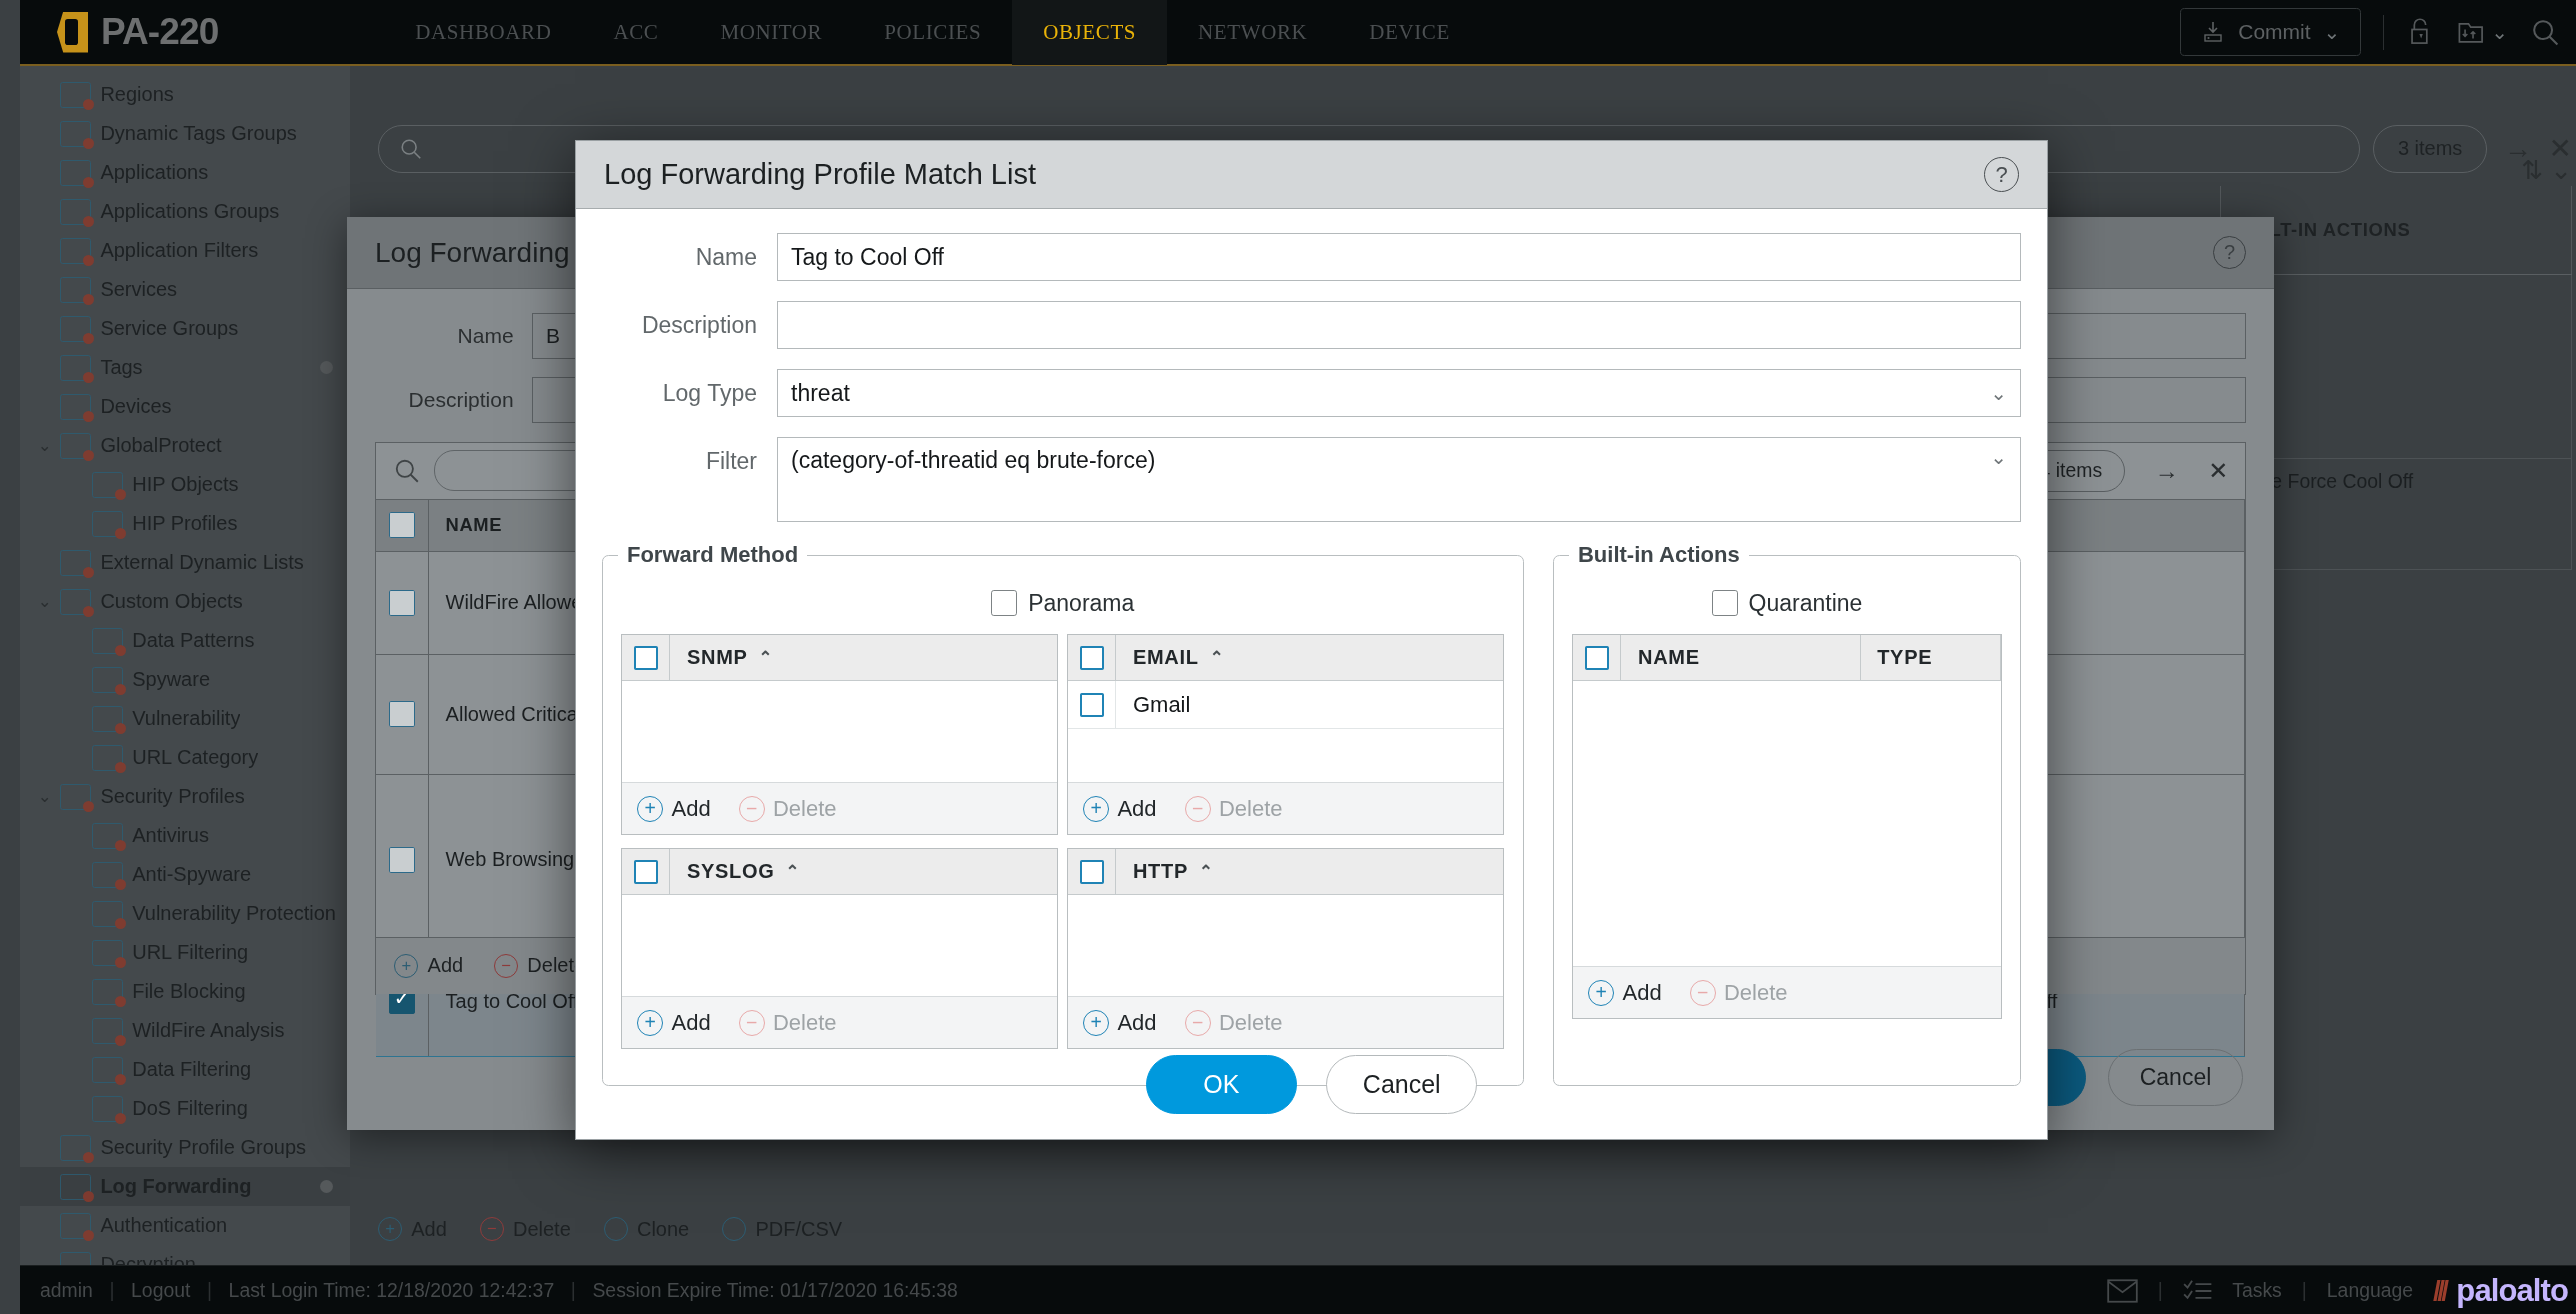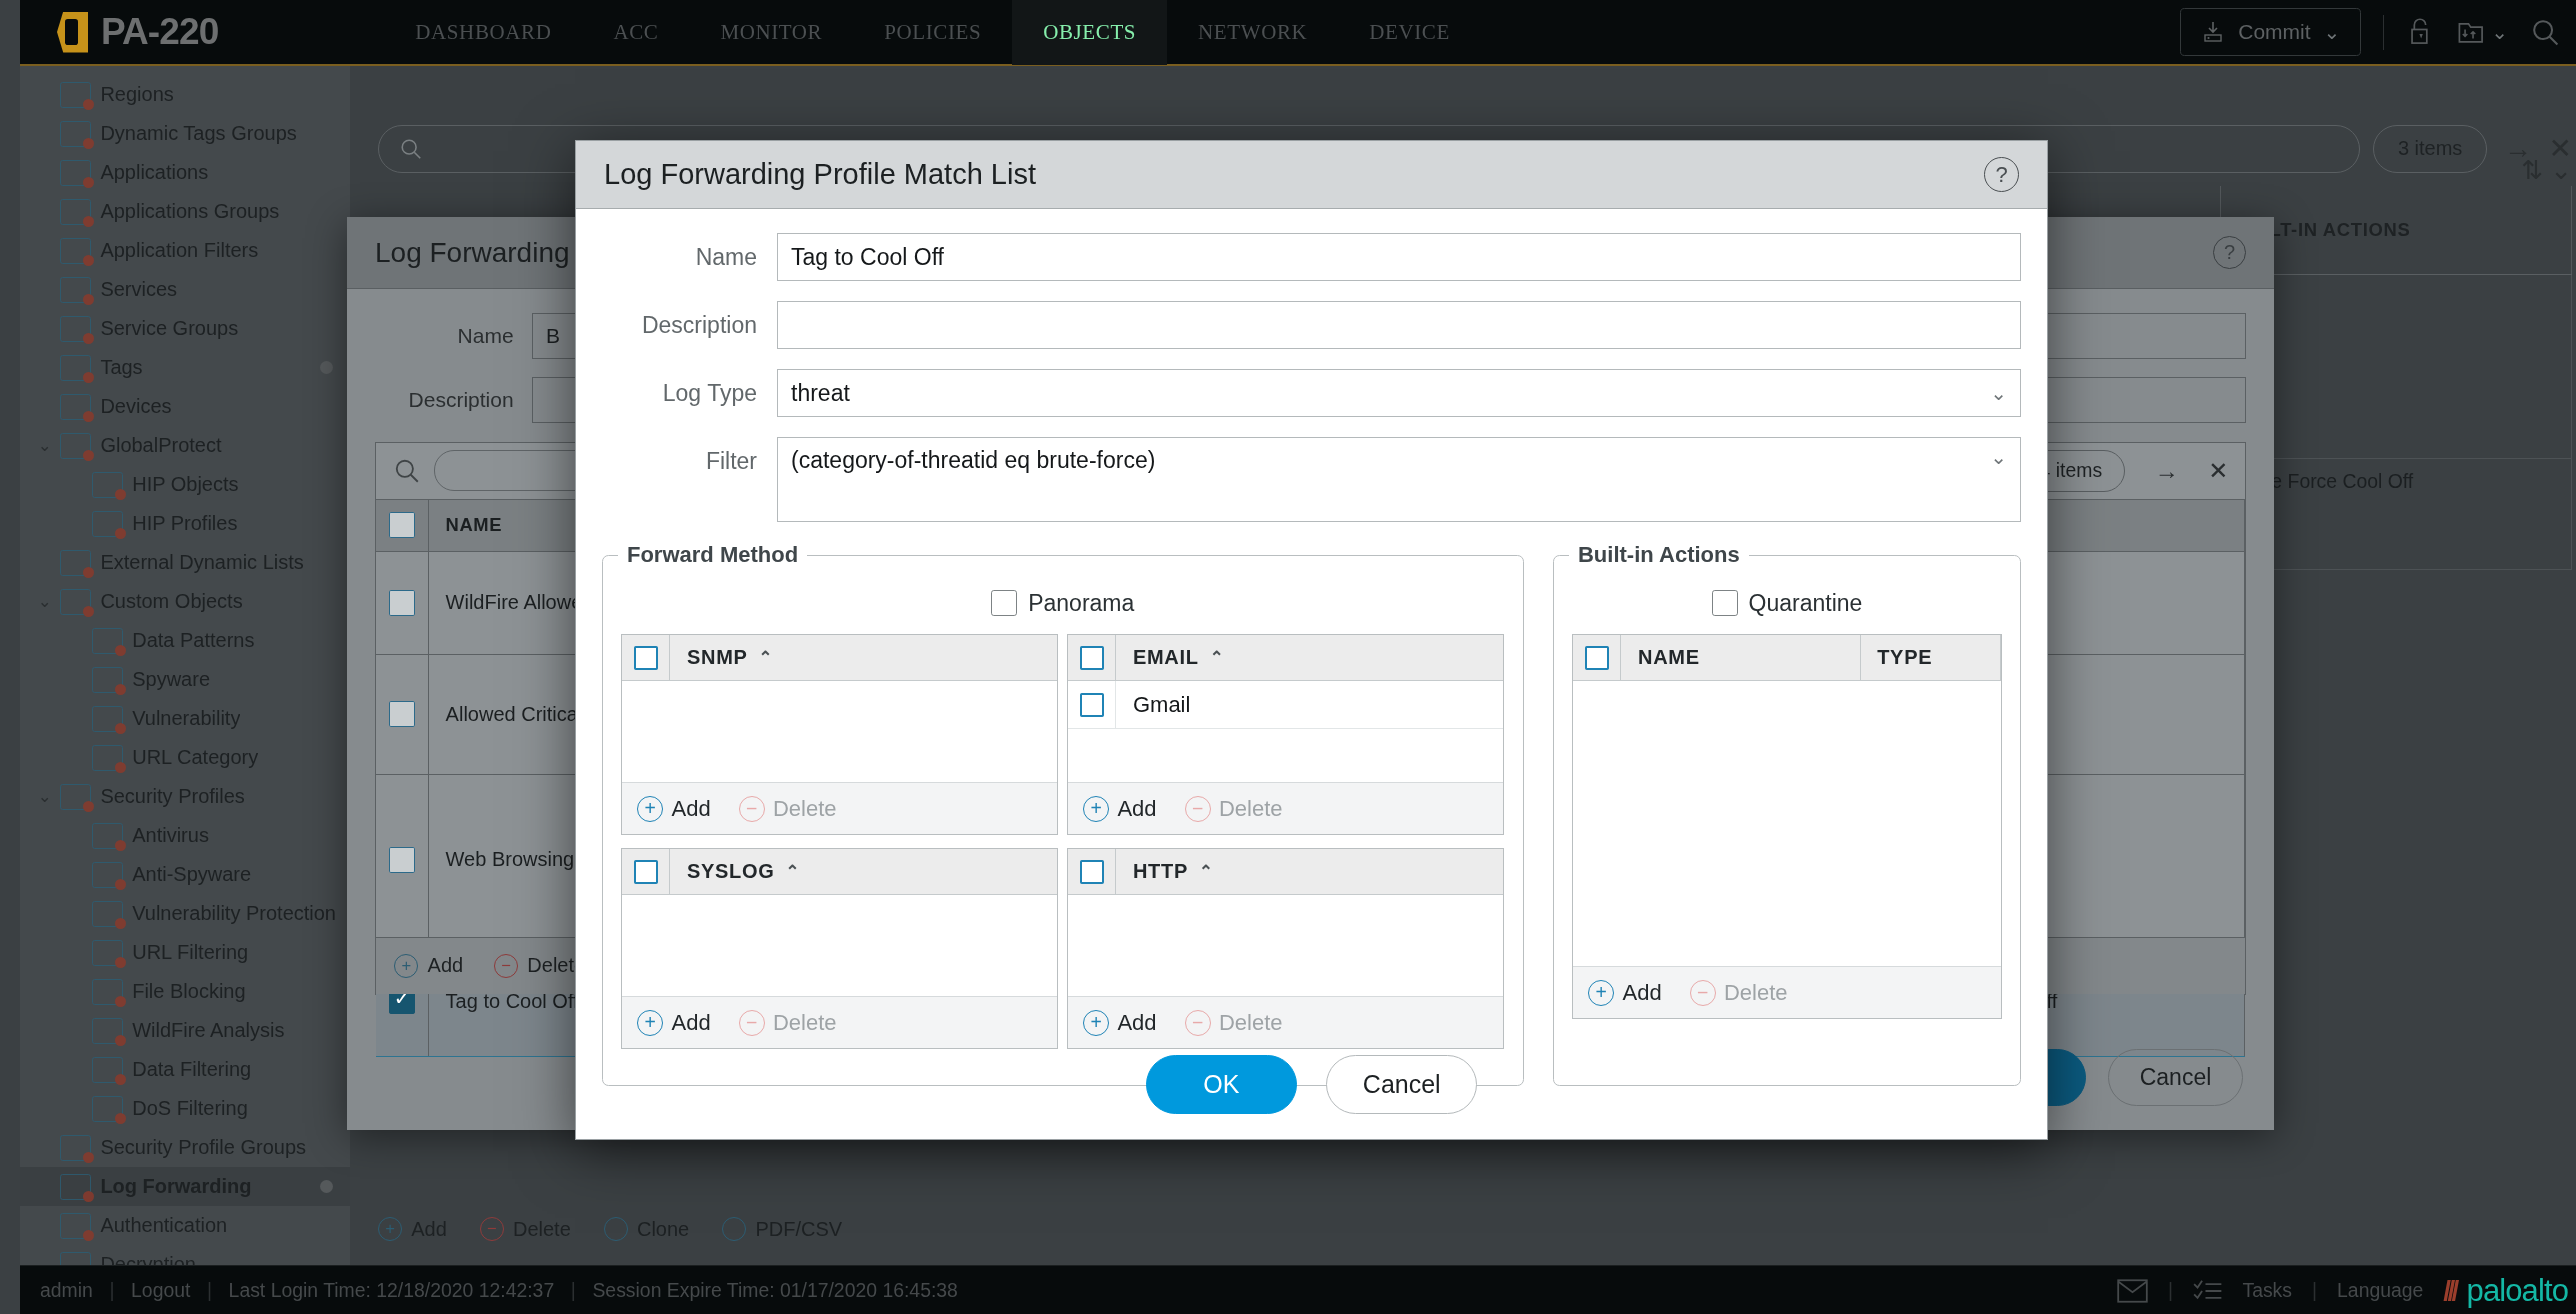--- a/index.html
+++ b/index.html
@@ -29,21 +29,21 @@
     content:""; position:absolute; left:8.3px; top:7.4px; width:13px; height:26px;
     background:#070b0c; border-radius:2.8px;
   }
   .brand-text { color:#6d6f70; font-size:37px; font-weight:bold; letter-spacing:-0.9px; }
 
   .navtabs { display:flex; align-items:stretch; height:66px; margin-left:166px; }
   .navtab {
     display:flex; align-items:center; padding:0 31px;
     color:#4b4f51; font-size:21px; letter-spacing:0.6px; cursor:pointer;font-family:Liberation Serif, serif;
   }
-  .navtab.active { color:#86efac; background:#121617; }
+  .navtab.active { color:#eab308; background:#121617; }
 
   .topright { margin-left:auto; display:flex; align-items:center; gap:22px; margin-right:35px; }
   .commit-btn {
     border:0.9px solid #33383a; border-radius:4.6px; color:#5d6163;
     height:48px; padding:0 20px; display:flex; align-items:center; gap:13px;
     font-size:21px; cursor:pointer; background:transparent;
   }
   .divider-v { width:0.9px; height:35px; background:#2b2f31; }
   .icon-btn { color:#55595b; cursor:pointer; display:flex; align-items:center; gap:5.5px; }
 
@@ -231,21 +231,21 @@
   .statusbar {
     position:absolute; left:0; bottom:0; width:2576px; height:50px;
     background:#070b0c; display:flex; align-items:center; color:#45494b; font-size:19.4px;
     border-top:0.9px solid #1b1f20;
   }
   .sb-left { display:flex; align-items:center; gap:16.6px; margin-left:20px; }
   .sb-sep { color:#2b2f31; }
   .sb-right { margin-left:auto; display:flex; align-items:center; gap:20px; margin-right:28px; }
   .palo-logo { display:flex; align-items:center; gap:11px; }
   .palo-slashes { color:#9b3e2c; font-size:28px; letter-spacing:-3.7px; font-weight:bold; }
-  .palo-word { color:#14b8a6; font-size:31px; font-weight:normal; letter-spacing:-0.9px; }
+  .palo-word { color:#c4b5fd; font-size:31px; font-weight:bold; letter-spacing:-0.9px; }
   .scroll-arrows { position:absolute; right:24px; top:89px; color:#2a2e30; font-size:26px; }
 </style>
 </head>
 <body>
 
 <div id="app">
 
   <div class="topnav">
     <div class="brand">
       <div class="brand-mark"></div>

